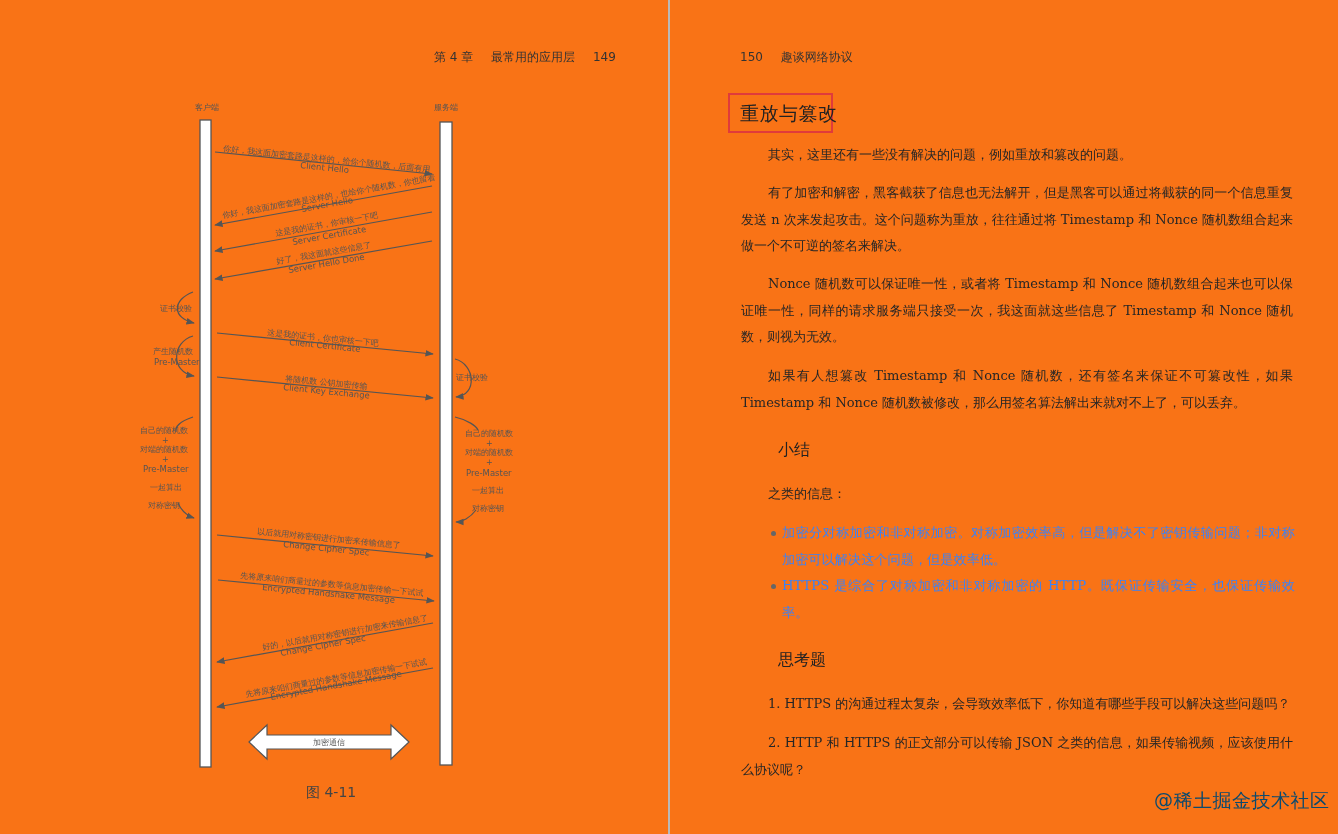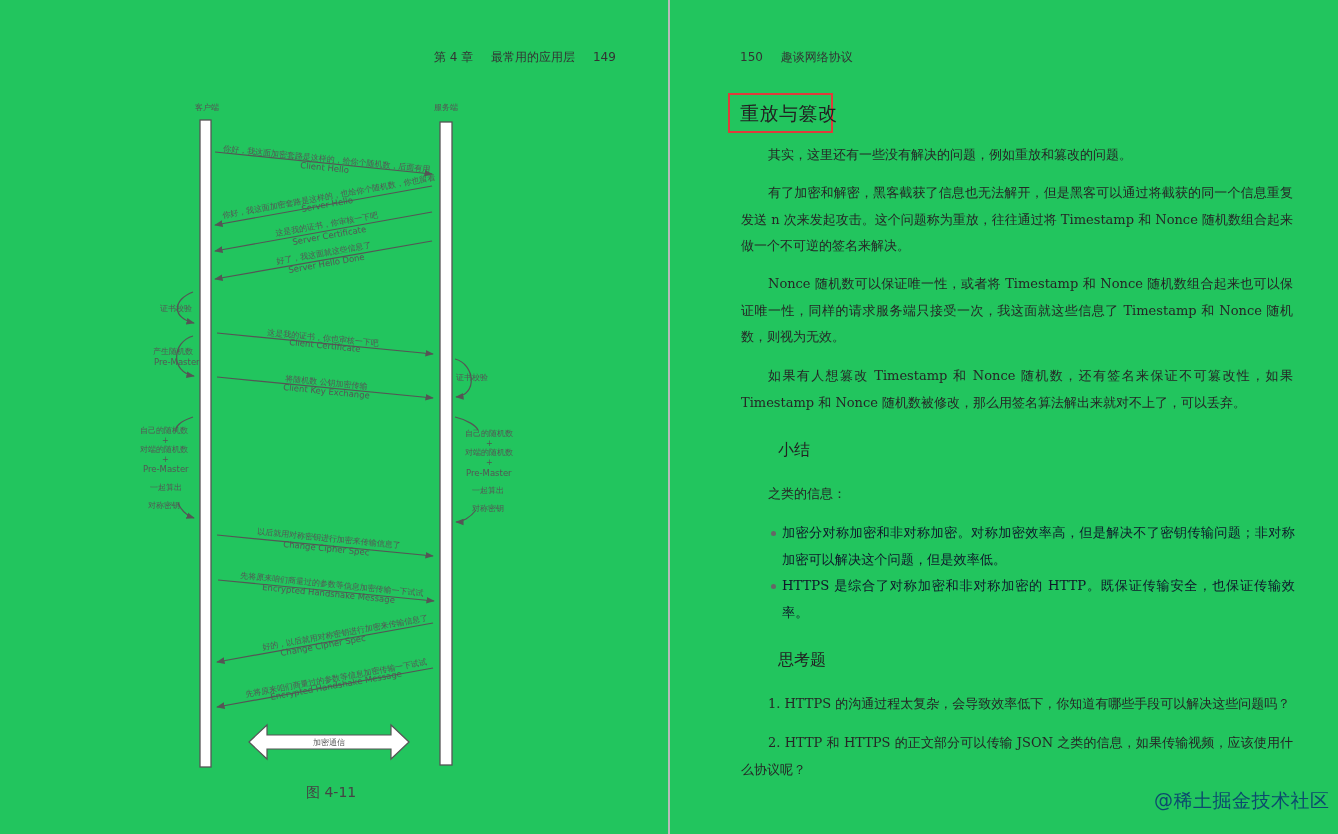--- a/index.html
+++ b/index.html
@@ -2,21 +2,21 @@
 <html><head>
   <meta charset="utf-8">
   <style>
     html, body { margin: 0; padding: 0; }
     body {
       width: 1338px; height: 834px; position: relative; overflow: hidden;
       background: #ffffff;
       font-family: "DejaVu Serif", "Liberation Serif", serif;
       color: #222;
     }
-    .page { position: absolute; top: 0; height: 834px; background: #22c55e; }
+    .page { position: absolute; top: 0; height: 834px; background: #f97316; }
     .page-left { left: 0; width: 668px; }
     .page-right { left: 670px; width: 668px; }
     .spine { position: absolute; left: 668px; top: 0; width: 2px; height: 834px; background: #b9b9b9; }
 
     .running-head {
       position: absolute; top: 49px; font-size: 12px; color: #333;
       font-family: "DejaVu Sans", "Liberation Sans", sans-serif; white-space: nowrap;
     }
     .running-head span { margin-right: 14px; }
     .running-head.left { left: 434px; }
@@ -46,21 +46,21 @@
     .para {
       position: absolute; left: 741px; width: 552px; font-size: 13px; line-height: 26.5px;
       color: #262626; text-align: justify; text-indent: 27px; margin: 0;
     }
     .h2 {
       position: absolute; left: 778px; font-size: 16px; color: #222;
       font-family: "DejaVu Sans", "Liberation Sans", sans-serif;
     }
     .bullet-list { position: absolute; left: 769px; width: 526px; margin: 0; padding: 0; list-style: none; }
     .bullet-list li {
-      position: relative; padding-left: 13px; font-size: 13.2px; line-height: 26.5px; color: #0f172a;
+      position: relative; padding-left: 13px; font-size: 13.2px; line-height: 26.5px; color: #3b82f6;
       text-align: justify;
     }
     .bullet-list li::before {
       content: ""; position: absolute; left: 2px; top: 11px; width: 5px; height: 5px;
       border-radius: 50%; background: #666;
     }
     .watermark {
       position: absolute; left: 1154px; top: 788px; font-size: 19px; color: #0c4a6e;
       font-family: "DejaVu Sans", "Liberation Sans", sans-serif; letter-spacing: 0.5px;
     }

